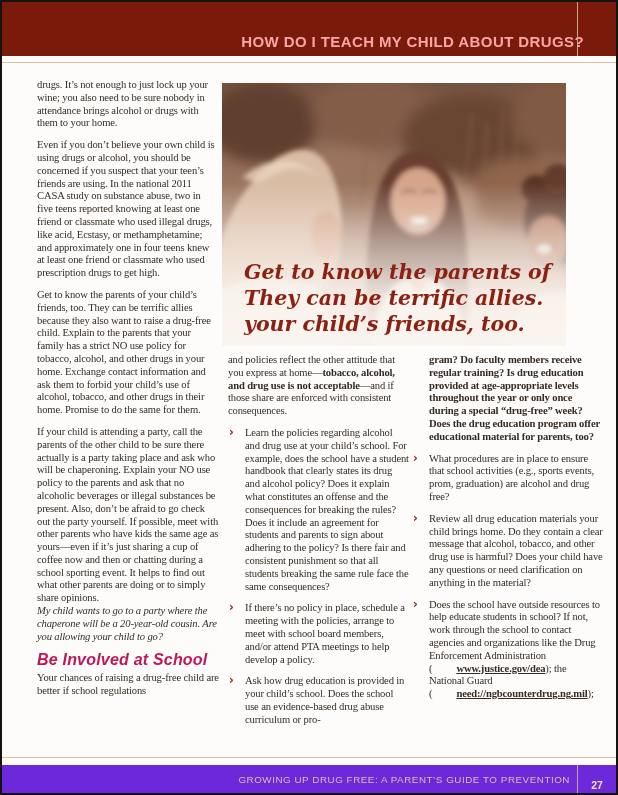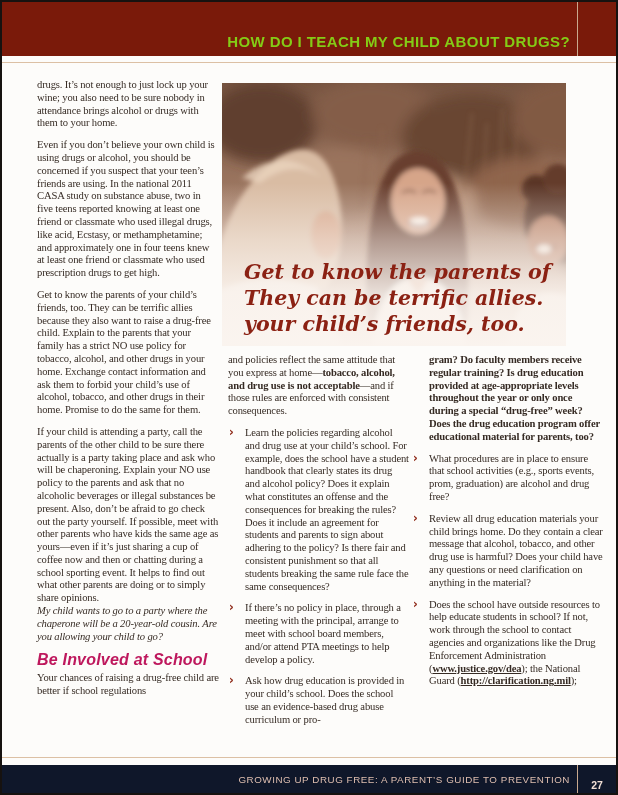--- a/index.html
+++ b/index.html
@@ -4,23 +4,23 @@
 <style>
   html,body{margin:0;padding:0;background:#ffffff;}
   .page{
     position:relative;width:618px;height:795px;box-sizing:border-box;
     border:2px solid #161210;background:#fdfcfa;overflow:hidden;
     font-family:"Liberation Serif",serif;
   }
   
   .header{position:absolute;left:0;top:0;width:614px;height:54px;background:#7a1a0a;}
   .header-title{
-    position:absolute;right:46px;bottom:6px;white-space:nowrap;
+    position:absolute;right:32px;bottom:6px;white-space:nowrap;
     font-family:"Liberation Sans",sans-serif;font-weight:bold;font-size:15px;
-    letter-spacing:.4px;color:#84cc16;
+    letter-spacing:.4px;color:#fca5a5;
   }
   .header-vline{position:absolute;left:575px;top:0;width:1px;height:54px;background:#c9a98e;}
   .rule-top{position:absolute;left:0;top:60px;width:614px;height:1px;background:#dcc0a4;}
 
   
   .col{
     position:absolute;font-size:10.6px;line-height:12.8px;letter-spacing:-.15px;
     color:#362b24;text-align:left;
   }
   .col p{margin:0 0 9px;}
@@ -32,39 +32,39 @@
   .chev{
     position:absolute;left:1px;top:-1px;color:#8c2413;font-weight:bold;
     font-family:"DejaVu Sans",sans-serif;font-size:11.5px;
   }
   .italic-block{display:block;font-style:italic;}
   .bold-inline{font-weight:bold;}
   .section-heading{
     margin:11px 0 5px;font-family:"Liberation Sans",sans-serif;font-style:italic;
     font-weight:bold;font-size:16px;letter-spacing:.2px;color:#be185d;
   }
-  .link{font-weight:bold;text-decoration:underline;color:#362b24;cursor:pointer;}
+  .link{font-weight:bold;text-decoration:underline;color:#362b24;cursor:pointer;padding-left:24px;}
 
   
   .photo{position:absolute;left:220px;top:81px;width:344px;height:263px;overflow:hidden;background:#a07a62;}
   .photo svg{display:block;}
   .photo-fade{
     position:absolute;left:0;top:0;width:100%;height:100%;
     background:linear-gradient(180deg, rgba(251,245,240,0) 38%, rgba(251,245,240,.5) 60%,
                 rgba(251,245,240,.88) 80%, rgba(251,245,240,.97) 100%);
   }
   .quote{
     position:absolute;left:22px;top:176px;
     font-family:"DejaVu Serif",serif;font-style:italic;font-weight:bold;
     font-size:20.5px;line-height:26px;color:#8b2113;
   }
 
   
   .rule-bottom{position:absolute;left:0;top:755px;width:614px;height:1px;background:#dcc0a4;}
-  .footer{position:absolute;left:0;top:763px;width:614px;height:28px;background:#0f172a;
+  .footer{position:absolute;left:0;top:763px;width:614px;height:28px;background:#6d28d9;
           font-family:"Liberation Sans",sans-serif;}
   .footer-title{
     position:absolute;right:46px;top:50%;transform:translateY(-50%);white-space:nowrap;
     font-size:9.8px;letter-spacing:.55px;color:#dfbfb0;
   }
   .footer-vline{position:absolute;left:575px;top:0;width:1px;height:28px;background:#c9a98e;}
   .footer-page{
     position:absolute;left:576px;top:0;width:38px;height:40px;display:flex;
     align-items:center;justify-content:center;font-size:10.5px;font-weight:bold;color:#f1dfd5;
   }
@@ -158,48 +158,48 @@
   <div class="col left-col">
     <p>drugs. It’s not enough to just lock up your wine; you also need to be sure nobody in attendance brings alcohol or drugs with them to your home.</p>
     <p>Even if you don’t believe your own child is using drugs or alcohol, you should be concerned if you suspect that your teen’s friends are using. In the national 2011 CASA study on substance abuse, two in five teens reported knowing at least one friend or classmate who used illegal drugs, like acid, Ecstasy, or methamphetamine; and approximately one in four teens knew at least one friend or classmate who used prescription drugs to get high.</p>
     <p>Get to know the parents of your child’s friends, too. They can be terrific allies because they also want to raise a drug-free child. Explain to the parents that your family has a strict NO use policy for tobacco, alcohol, and other drugs in your home. Exchange contact information and ask them to forbid your child’s use of alcohol, tobacco, and other drugs in their home. Promise to do the same for them.</p>
     <p><span>If your child is attending a party, call the parents of the other child to be sure there actually is a party taking place and ask who will be chaperoning. Explain your NO use policy to the parents and ask that no alcoholic beverages or illegal substances be present. Also, don’t be afraid to go check out the party yourself. If possible, meet with other parents who have kids the same age as yours—even if it’s just sharing a cup of coffee now and then or chatting during a school sporting event. It helps to find out what other parents are doing or to simply share opinions.</span><span class="italic-block">My child wants to go to a party where the chaperone will be a 20-year-old cousin. Are you allowing your child to go?</span></p>
     <h3 class="section-heading">Be Involved at School</h3>
     <p>Your chances of raising a drug-free child are better if school regulations</p>
   </div>
 
   <div class="col mid-col">
-    <p><span>and policies reflect the same attitude that you express at home—</span><span class="bold-inline">tobacco, alcohol, and drug use is not acceptable</span><span>—and if those rules are enforced with consistent consequences.</span></p>
+    <p><span>and policies reflect the other attitude that you express at home—</span><span class="bold-inline">tobacco, alcohol, and drug use is not acceptable</span><span>—and if those share are enforced with consistent consequences.</span></p>
     <div class="bullet">
       <span class="chev">›</span>
       <span>Learn the policies regarding alcohol and drug use at your child’s school. For example, does the school have a student handbook that clearly states its drug and alcohol policy? Does it explain what constitutes an offense and the consequences for breaking the rules? Does it include an agreement for students and parents to sign about adhering to the policy? Is there fair and consistent punishment so that all students breaking the same rule face the same consequences?</span>
     </div>
     <div class="bullet">
       <span class="chev">›</span>
-      <span>If there’s no policy in place, through a meeting with the principal, arrange to meet with school board members, and/or attend PTA meetings to help develop a policy.</span>
+      <span>If there’s no policy in place, schedule a meeting with the policies, arrange to meet with school board members, and/or attend PTA meetings to help develop a policy.</span>
     </div>
     <div class="bullet">
       <span class="chev">›</span>
       <span>Ask how drug education is provided in your child’s school. Does the school use an evidence-based drug abuse curriculum or pro-</span>
     </div>
   </div>
 
   <div class="col right-col">
     <p class="cont-indent">gram? Do faculty members receive regular training? Is drug education provided at age-appropriate levels throughout the year or only once during a special “drug-free” week? Does the drug education program offer educational material for parents, too?</p>
     <div class="bullet">
       <span class="chev">›</span>
       <span>What procedures are in place to ensure that school activities (e.g., sports events, prom, graduation) are alcohol and drug free?</span>
     </div>
     <div class="bullet">
       <span class="chev">›</span>
       <span>Review all drug education materials your child brings home. Do they contain a clear message that alcohol, tobacco, and other drug use is harmful? Does your child have any questions or need clarification on anything in the material?</span>
     </div>
     <div class="bullet">
       <span class="chev">›</span>
-      <span>Does the school have outside resources to help educate students in school? If not, work through the school to contact agencies and organizations like the Drug Enforcement Administration (</span><span class="link">www.justice.gov/dea</span><span>); the National Guard (</span><span class="link">http://clarification.ng.mil</span><span>);</span>
+      <span>Does the school have outside resources to help educate students in school? If not, work through the school to contact agencies and organizations like the Drug Enforcement Administration (</span><span class="link">www.justice.gov/dea</span><span>); the National Guard (</span><span class="link">need://ngbcounterdrug.ng.mil</span><span>);</span>
     </div>
   </div>
 
   <div class="rule-bottom"></div>
   <div class="footer">
     <div class="footer-title">GROWING UP DRUG FREE: A PARENT’S GUIDE TO PREVENTION</div>
     <div class="footer-vline"></div>
     <div class="footer-page">27</div>
   </div>
 

